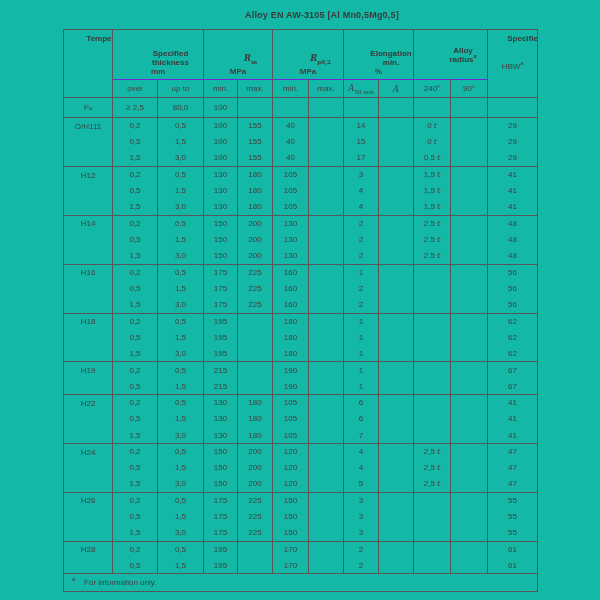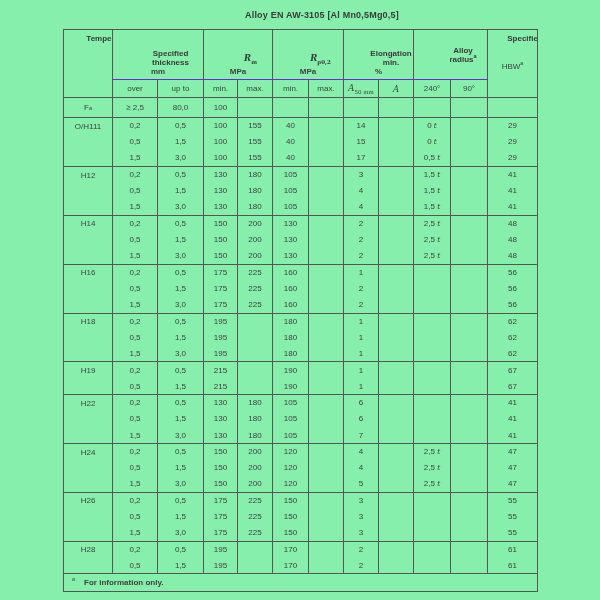--- a/index.html
+++ b/index.html
@@ -4,21 +4,21 @@
 <style>
   html, body {
     margin: 0;
     padding: 0;
     background: #ffffff;
   }
   .page {
     position: relative;
     width: 600px;
     height: 600px;
-    background: #86efac;
+    background: #14b8a6;
     font-family: "Liberation Sans", sans-serif;
     color: #3d3d3d;
     overflow: hidden;
   }
   .doc-title {
     position: absolute;
     top: 10px;
     left: 245px;
     font-size: 9px;
     font-weight: bold;
@@ -100,21 +100,21 @@
     font-size: 7.5px;
   }
 
   
   tr.foot-row { height: 18px; }
   tr.foot-row td {
     border-top: 1px solid #565656;
     text-align: left;
     padding-left: 8px;
   }
-  .foot-text { margin-left: 9px; font-weight: bold; }
+  .foot-text { margin-left: 9px; }
 </style>
 </head>
 <body>
 
 <div class="page">
 
   <div class="doc-title">Alloy EN AW-3105 [Al Mn0,5Mg0,5]</div>
 
   <table class="spec">
     <colgroup>

